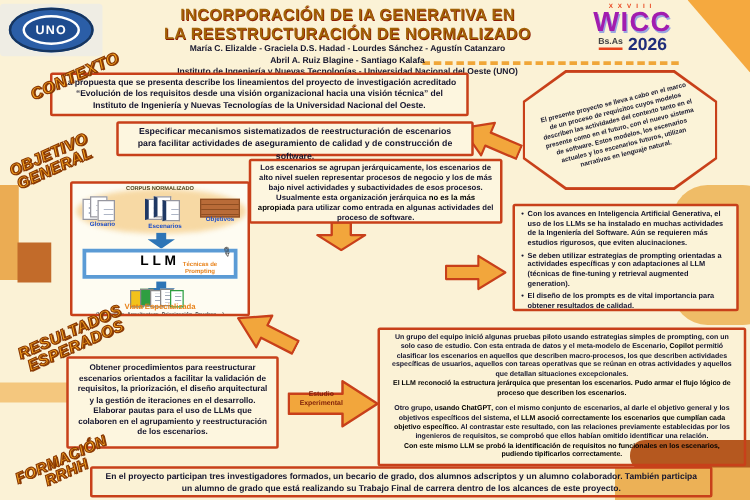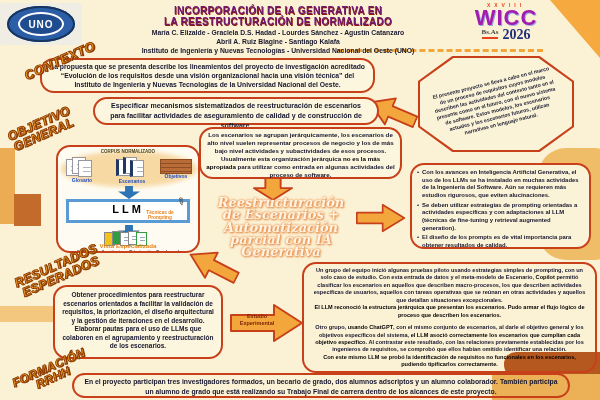--- a/index.html
+++ b/index.html
@@ -18,40 +18,40 @@
   .dash-line{left:338px;top:49px;width:205px;border-top:3px dashed #F0A638;z-index:1;}
   
   .uno-logo{position:absolute;left:0;top:3px;width:82px;height:42px;background:#EFEDE4;
     border-radius:3px;display:flex;align-items:center;justify-content:center;z-index:2;}
   .uno-ell-outer{width:68px;height:36px;border-radius:50%;background:#2B5EA7;
     display:flex;align-items:center;justify-content:center;box-shadow:inset 0 0 0 2px #16355F;}
   .uno-ell-inner{width:42px;height:20px;border-radius:50%;background:#1E4C8F;border:2px solid #fff;
     display:flex;align-items:center;justify-content:center;}
   .uno-txt{color:#fff;font-weight:900;font-size:10px;letter-spacing:1px;}
   .title-block{position:absolute;left:98px;top:5px;width:360px;text-align:center;z-index:2;}
-  .title-line{font-size:10px;font-weight:900;letter-spacing:.3px;line-height:1.12;color:#701a75;
+  .title-line{font-size:13px;font-weight:900;letter-spacing:.3px;line-height:1.12;color:#a16207;
     text-shadow:.6px .6px 0 #8A1A00;}
   .authors{margin-top:2px;font-size:6.8px;font-weight:800;line-height:1.3;color:#17172E;}
   .wicc{position:absolute;left:458px;top:2px;width:96px;text-align:center;z-index:2;}
   .wicc-roman{font-size:5px;letter-spacing:4px;color:#E8431C;font-weight:800;}
   .wicc-name{font-size:22px;font-weight:900;color:#a21caf;letter-spacing:1px;line-height:.9;
     text-shadow:1px 1px 0 #9AA6E0;}
-  .wicc-row{display:flex;align-items:flex-start;justify-content:center;gap:4px;font-family:Liberation Serif, serif;}
+  .wicc-row{display:flex;align-items:center;justify-content:center;gap:4px;}
   .wicc-city{font-size:7px;font-weight:800;color:#444;border-bottom:2px solid #E8431C;padding-bottom:1px;}
   .wicc-year{font-size:14px;font-weight:900;color:#1F2D7A;line-height:1;}
   
   .wordart{position:absolute;z-index:3;font-weight:900;font-style:italic;text-align:center;
     color:#F5A21D;-webkit-text-stroke:.9px #8A3A05;text-shadow:1px 1px 0 #8A3A05;
     line-height:.95;transform:rotate(-24deg);letter-spacing:.5px;}
   .wa-contexto{left:22px;top:55px;font-size:13px;}
   .wa-objetivo{left:8px;top:118px;font-size:12.5px;}
   .wa-resultados{left:14px;top:260px;font-size:12.5px;}
   .wa-formacion{left:12px;top:362px;font-size:12px;}
   
-  .box{position:absolute;z-index:2;background:#FDF6DF;border:2px solid #C8401A;border-radius:14px;
+  .box{position:absolute;z-index:2;background:#FDF6DF;border:2px solid #C8401A;border-radius:2px;
     box-sizing:border-box;text-align:center;}
   .ctx-box{left:40px;top:58px;width:335px;height:35px;font-size:6.8px;font-weight:800;
     line-height:1.35;padding:2px 6px;}
   .obj-box{left:93px;top:97px;width:286px;height:28px;font-size:7px;font-weight:800;
     line-height:1.4;padding:2px 8px;}
   .central-box{left:199px;top:127px;width:203px;height:52px;font-size:6.2px;font-weight:700;
     line-height:1.3;padding:2px 5px;}
   .central-box b{font-weight:900;color:#000;}
   .bullets-box{left:410px;top:163px;width:181px;height:86px;background:#FBF3D8;text-align:left;
     padding:4px 5px 2px 5px;z-index:2;}
@@ -219,27 +219,20 @@
       <div class="vdoc" style="left:0;top:1px;background:#F2C21B;"></div>
       <div class="vdoc" style="left:8px;top:0;background:#2F9E41;"></div>
       <div class="vdoc" style="left:16px;top:1px;"></div>
       <div class="vdoc" style="left:24px;top:0;"></div>
       <div class="vdoc" style="left:32px;top:1px;border-color:#2F9E41;"></div>
     </div>
     <div class="vista-label">Vista Especializada</div>
     <div class="vista-sub">(Validación, Arquitectura, Priorización, Pruebas, ..)</div>
   </div>
 
-  <div class="script-art">
-    <div>Reestructuración</div>
-    <div>de Escenarios +</div>
-    <div>Automatización</div>
-    <div>parcial con IA</div>
-    <div>Generativa</div>
-  </div>
 
   <div class="box bullets-box">
     <div class="bullet-item">
       <span class="bullet-dot">•</span>
       <span>Con los avances en Inteligencia Artificial Generativa, el uso de los LLMs se ha instalado en muchas actividades de la Ingeniería del Software. Aún se requieren más estudios rigurosos, que eviten alucinaciones.</span>
     </div>
     <div class="bullet-item">
       <span class="bullet-dot">•</span>
       <span>Se deben utilizar estrategias de prompting orientadas a actividades específicas y con adaptaciones al LLM (técnicas de fine-tuning y retrieval augmented generation).</span>
     </div>

